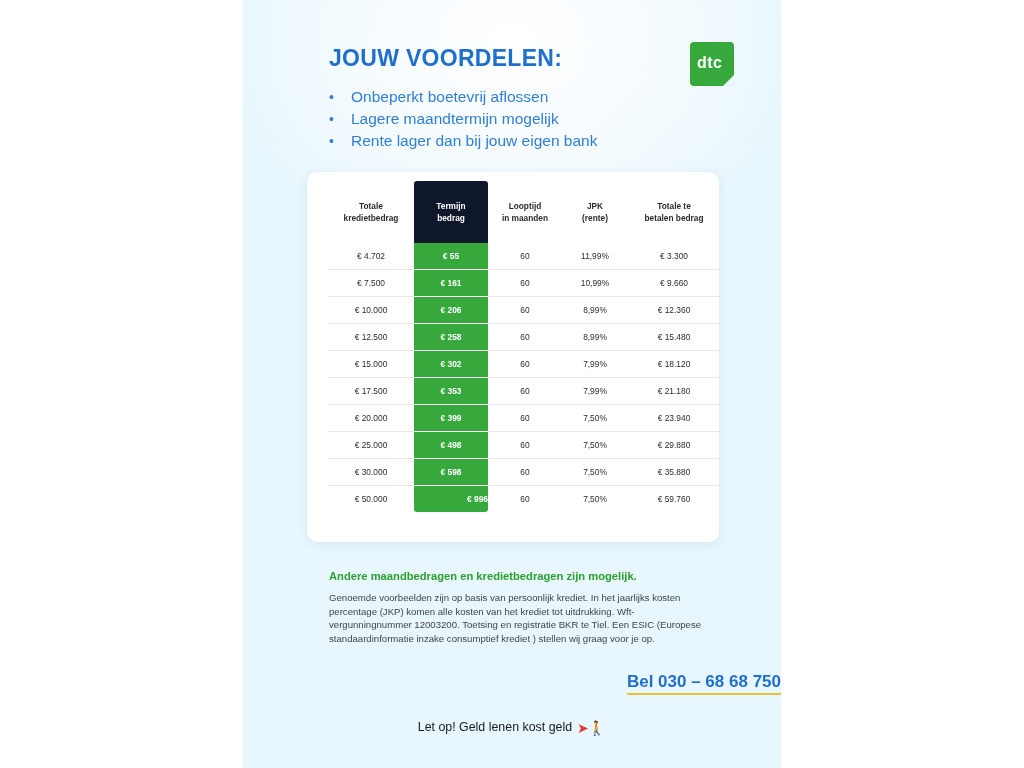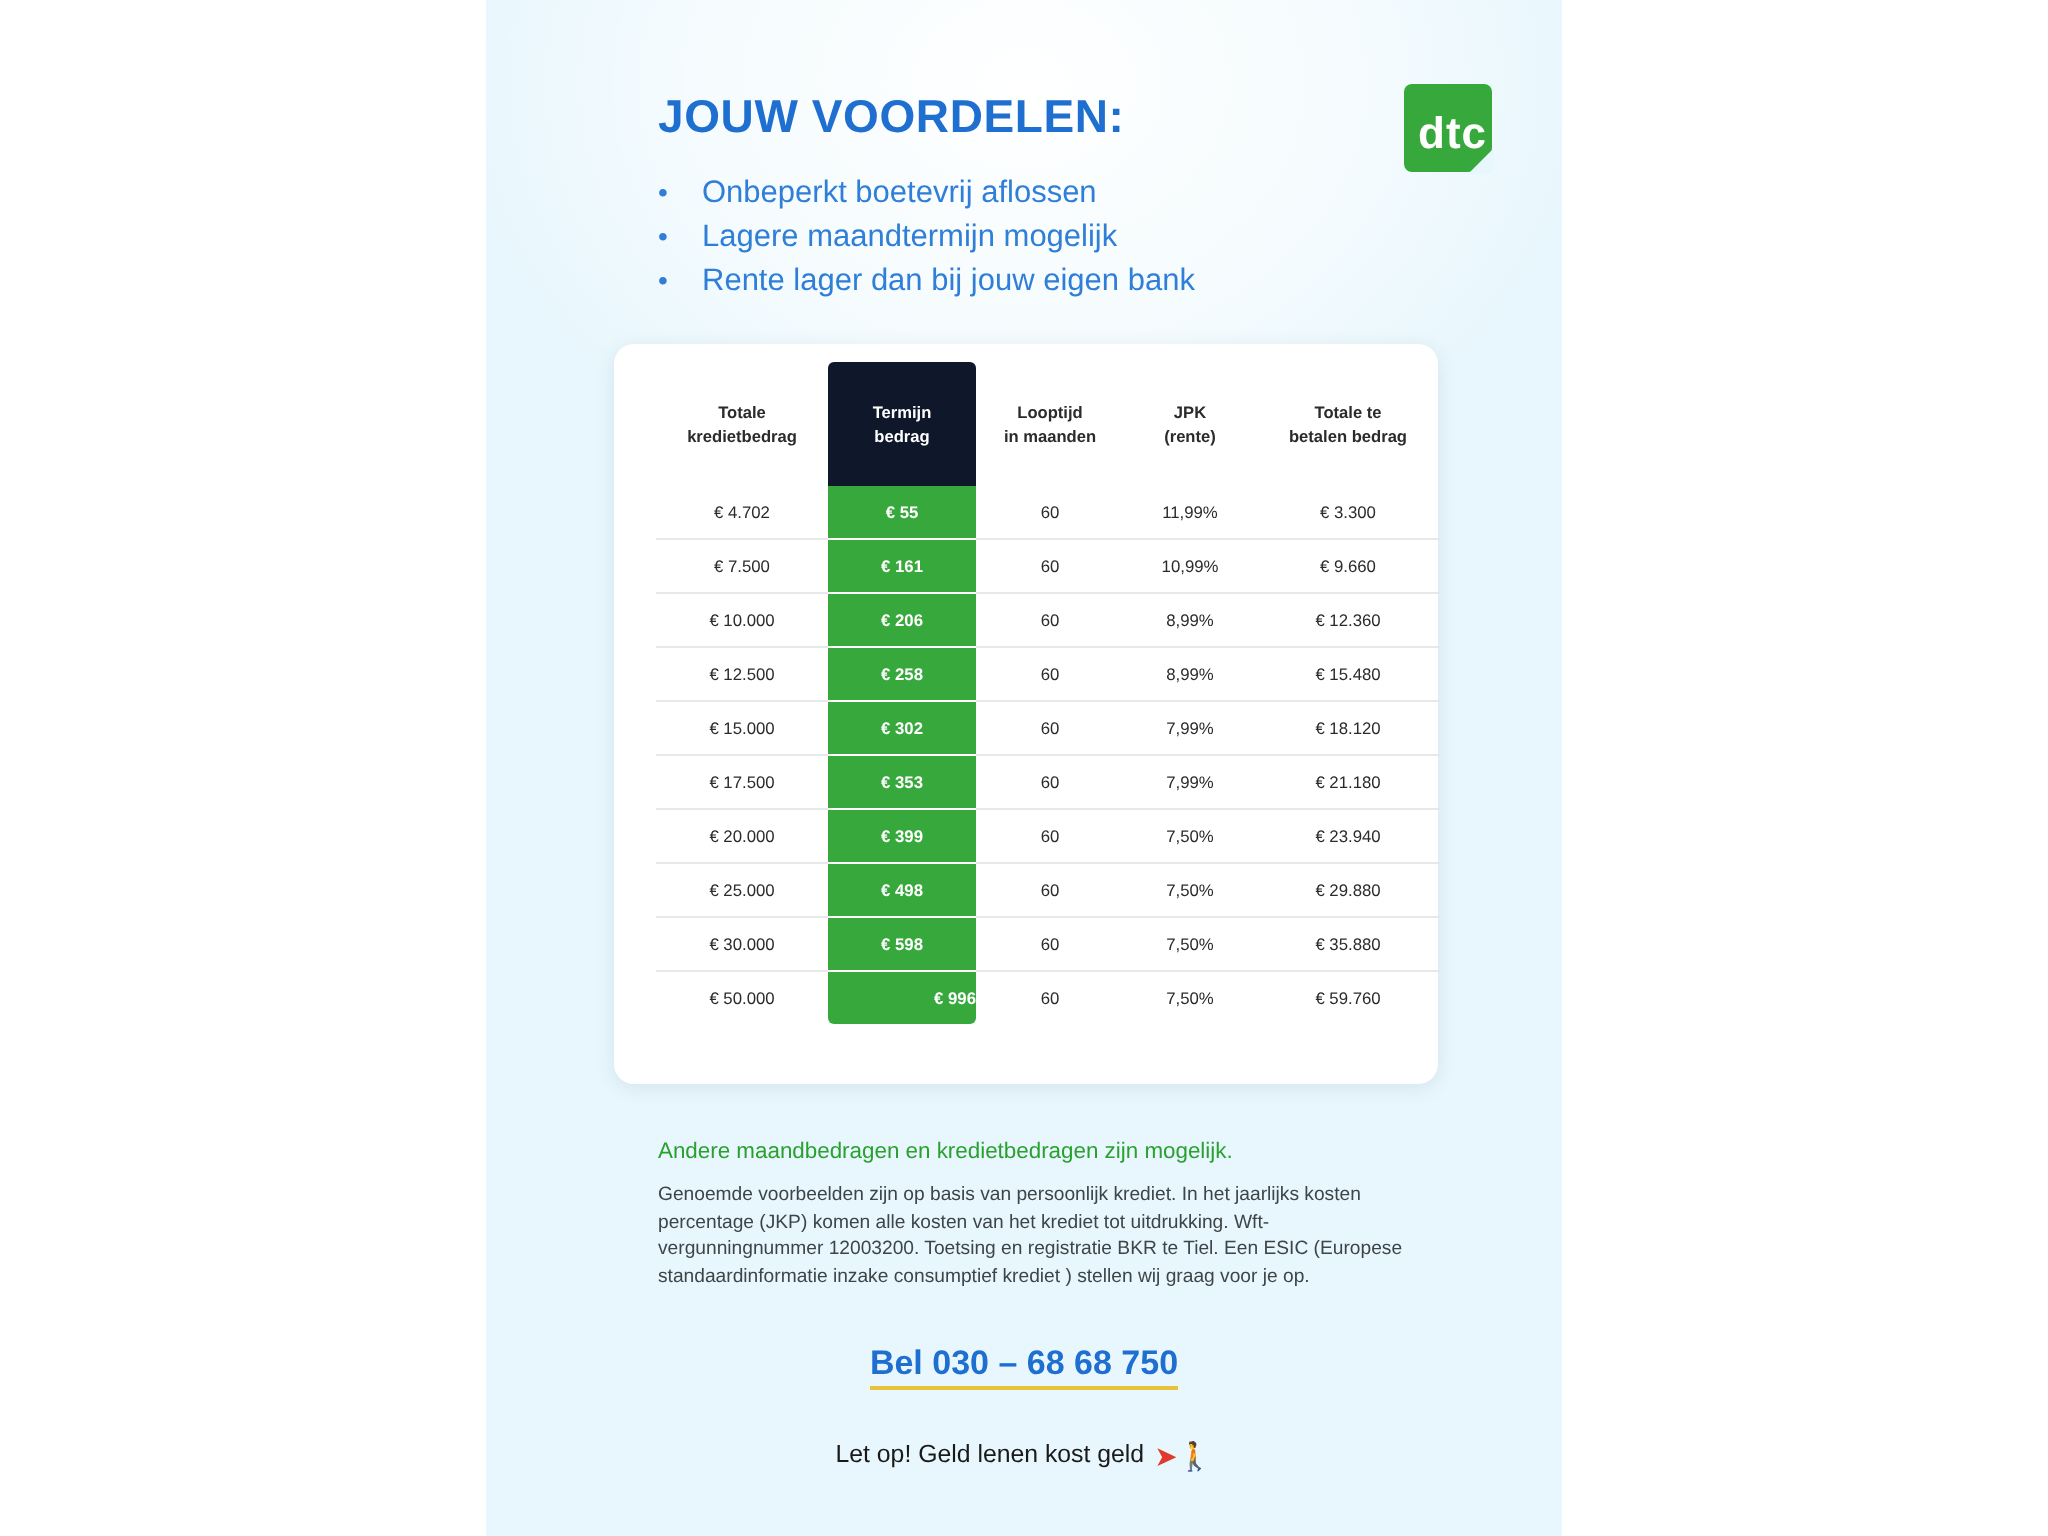--- a/index.html
+++ b/index.html
@@ -74,24 +74,23 @@
   
   .logo {
     position: absolute;
     left: 447px;
     top: 42px;
     width: 44px;
     height: 44px;
     background: #37a93c;
     border-radius: 4px 4px 12px 4px;
     color: #ffffff;
-    font-size: 22px;
+    font-size: 16px;
     font-weight: bold;
     letter-spacing: .5px;
-    margin-left: 12px;
   }
   .logo .logo-text {
     position: absolute;
     left: 7px;
     top: 12px;
   }
   .logo .notch {
     position: absolute;
     right: -1px;
     bottom: -1px;
@@ -166,38 +165,38 @@
     border-radius: 0 0 3px 3px;
     text-align: right;
   }
 
   
   .note-title {
     position: absolute;
     left: 86px;
     top: 570px;
     font-size: 11.2px;
-    font-weight: normal;
+    font-weight: bold;
     color: #2aa02f;
   }
   .note-body {
     position: absolute;
     left: 86px;
     top: 591px;
     width: 375px;
     font-size: 9.6px;
     line-height: 1.42;
     color: #3d4548;
   }
   .phone {
     position: absolute;
     left: 0;
     top: 672px;
     width: 538px;
-    text-align: center;
+    text-align: right;
     font-size: 17px;
     font-weight: bold;
     color: #1f6fd0;
   }
   .phone span {
     border-bottom: 2px solid #e8c33a;
     padding-bottom: 2px;
   }
   .warning {
     position: absolute;

